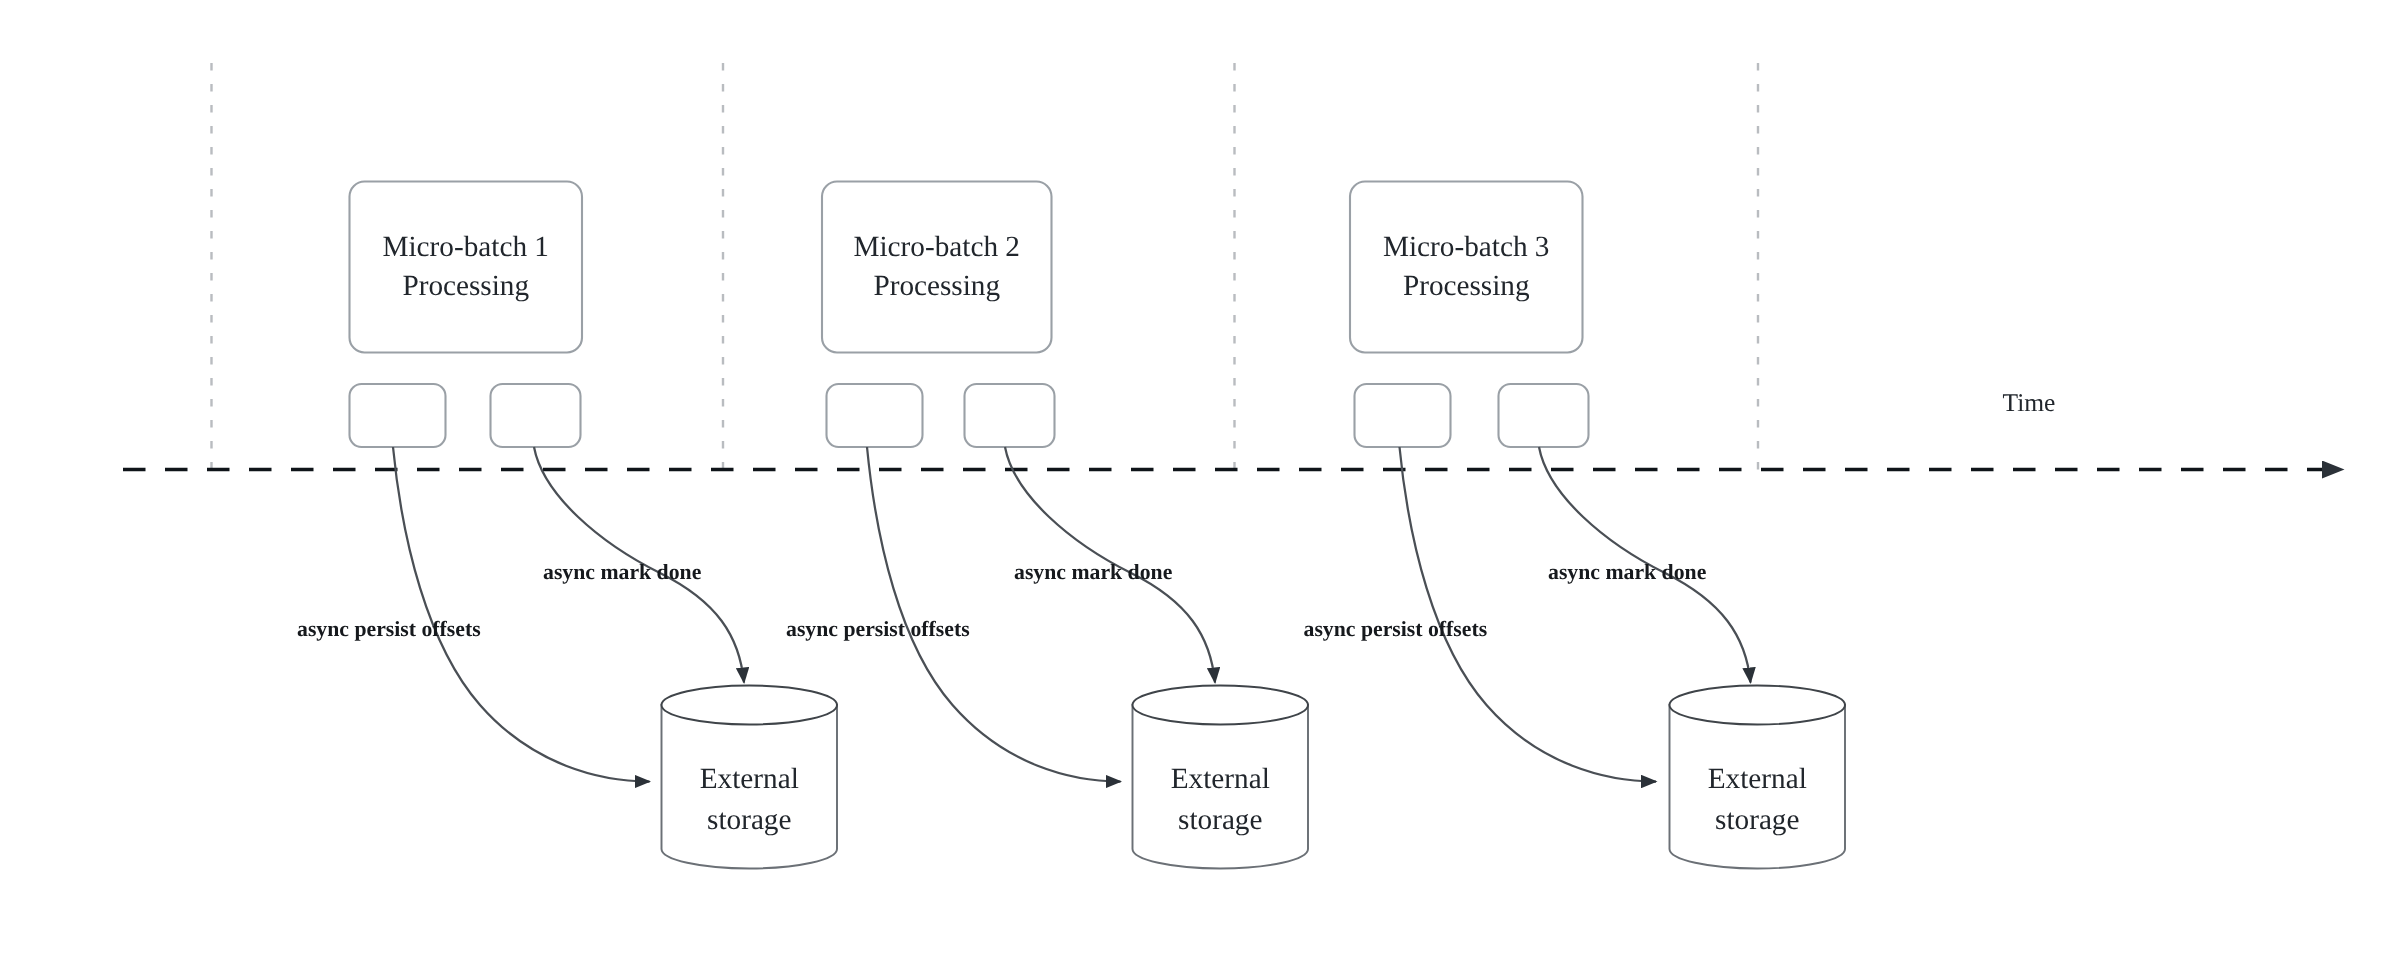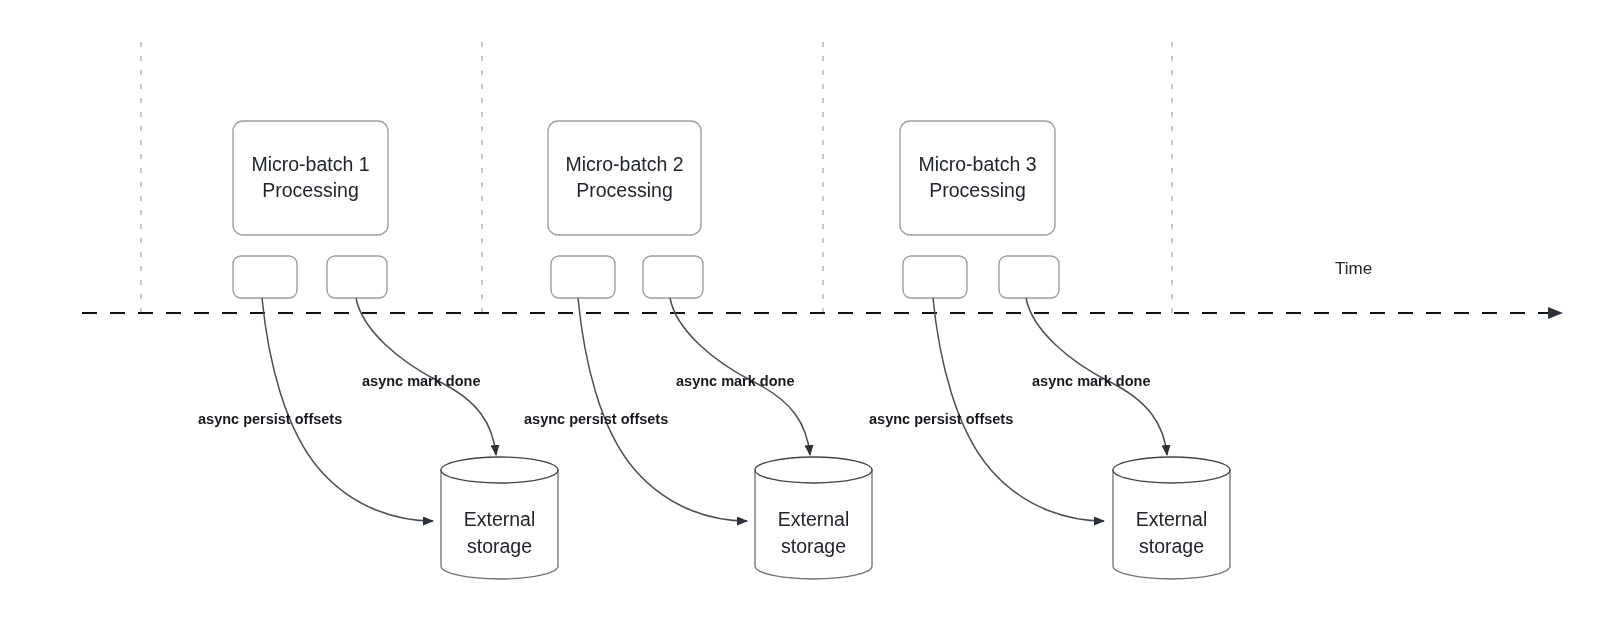--- a/index.html
+++ b/index.html
@@ -2,21 +2,21 @@
 <html><head>
 <meta charset="utf-8">
 <style>
   html,body{margin:0;padding:0;}
   body{
     width:1600px;height:642px;
     background:#ffffff;
     font-family:"Liberation Sans","DejaVu Sans",sans-serif;
     overflow:hidden;
   }
-  #diagram-root{position:relative;width:1600px;height:642px;}
+  #diagram-root{position:relative;width:1600px;height:642px;font-family:Liberation Serif, serif;}
   svg#canvas{position:absolute;top:0;left:0;width:1600px;height:642px;display:block;}
   .shape-stroke{fill:#ffffff;stroke:#9aa0a6;stroke-width:1.4;}
   .cyl-stroke{fill:#ffffff;stroke:#6b7076;stroke-width:1.3;}
   .cyl-top{fill:#ffffff;stroke:#3f4449;stroke-width:1.3;}
   .connector{fill:none;stroke:#4a4f55;stroke-width:1.5;}
   .timeline{stroke:#0f1419;stroke-width:2.2;stroke-dasharray:15 13;fill:none;}
   .guide{stroke:#b9bcc0;stroke-width:1.6;stroke-dasharray:5 9;fill:none;}
   text{fill:#21262c;}
   .box-label{font-size:19.5px;text-anchor:middle;dominant-baseline:middle;}
   .cyl-label{font-size:19.5px;text-anchor:middle;dominant-baseline:middle;}

